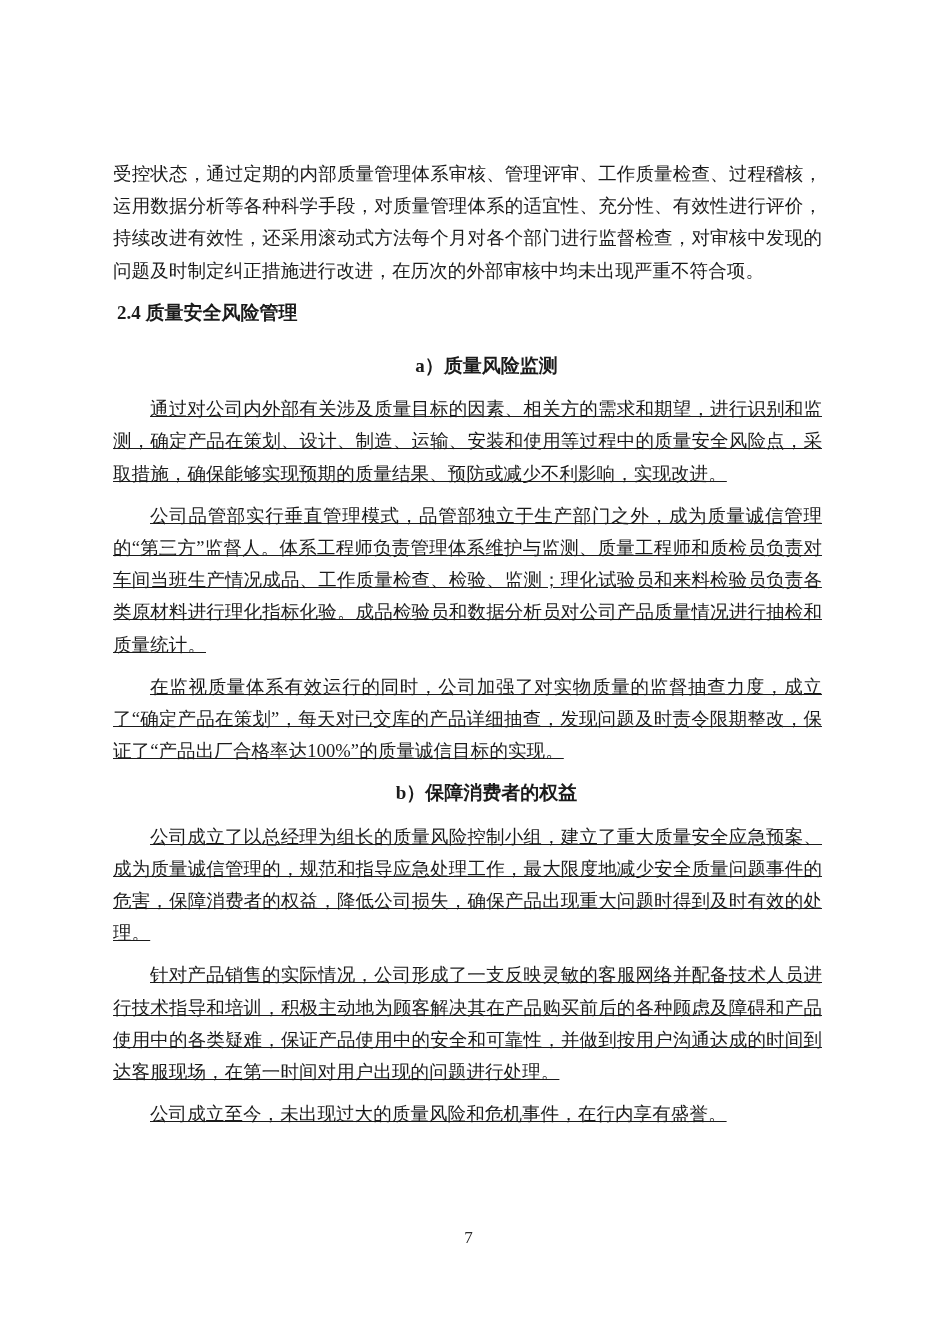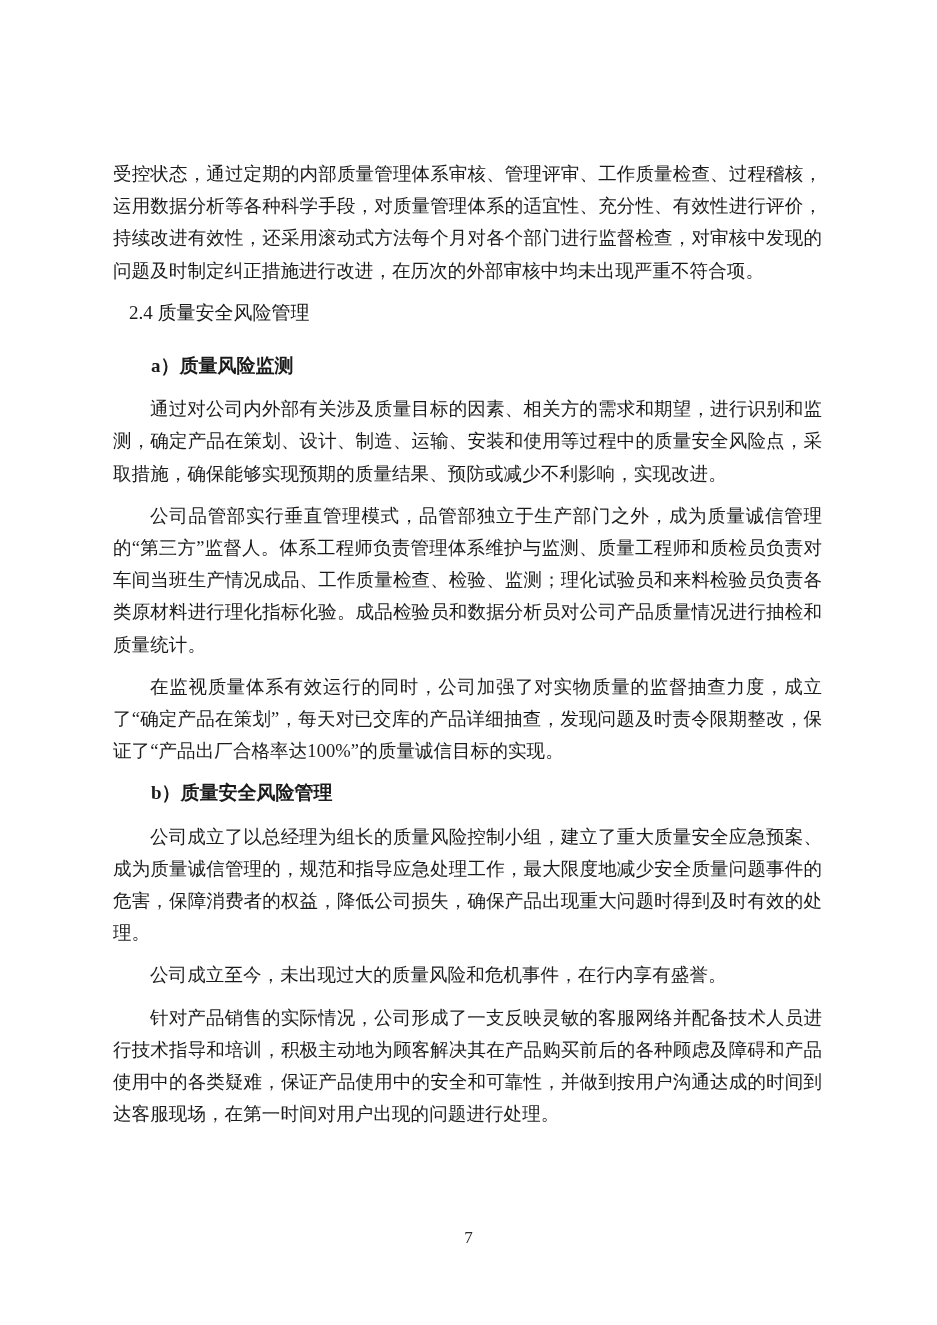--- a/index.html
+++ b/index.html
@@ -32,33 +32,35 @@
   }
   .para {
     font-size: 18.5px;
     line-height: 32.2px;
     text-align: justify;
     margin: 0 0 10px 0;
     letter-spacing: 0.1px;
   }
   .para.indent {
     text-indent: 2em;
+    text-decoration: underline;
   }
   .heading {
     font-size: 19px;
-    font-weight: normal;
+    font-weight: bold;
     line-height: 32.2px;
-    margin: 10px 0 21px 16px;
+    margin: 10px 0 21px 4px;
   }
   .subheading {
     font-size: 19px;
     font-weight: bold;
     line-height: 32.2px;
     margin: 0 0 11px 0;
     text-indent: 2em;
+    text-align: center;
   }
   .page-number {
     position: absolute;
     top: 1228px;
     left: 0;
     width: 937px;
     text-align: center;
     font-size: 17px;
     line-height: 20px;
     color: #2a2a2a;
@@ -76,25 +78,25 @@
     <div class="heading">2.4 质量安全风险管理</div>
 
     <div class="subheading">a）质量风险监测</div>
 
     <p class="para indent">通过对公司内外部有关涉及质量目标的因素、相关方的需求和期望，进行识别和监测，确定产品在策划、设计、制造、运输、安装和使用等过程中的质量安全风险点，采取措施，确保能够实现预期的质量结果、预防或减少不利影响，实现改进。</p>
 
     <p class="para indent">公司品管部实行垂直管理模式，品管部独立于生产部门之外，成为质量诚信管理的“第三方”监督人。体系工程师负责管理体系维护与监测、质量工程师和质检员负责对车间当班生产情况成品、工作质量检查、检验、监测；理化试验员和来料检验员负责各类原材料进行理化指标化验。成品检验员和数据分析员对公司产品质量情况进行抽检和质量统计。</p>
 
     <p class="para indent">在监视质量体系有效运行的同时，公司加强了对实物质量的监督抽查力度，成立了“确定产品在策划”，每天对已交库的产品详细抽查，发现问题及时责令限期整改，保证了“产品出厂合格率达100%”的质量诚信目标的实现。</p>
 
-    <div class="subheading">b）质量安全风险管理</div>
+    <div class="subheading">b）保障消费者的权益</div>
 
     <p class="para indent">公司成立了以总经理为组长的质量风险控制小组，建立了重大质量安全应急预案、成为质量诚信管理的，规范和指导应急处理工作，最大限度地减少安全质量问题事件的危害，保障消费者的权益，降低公司损失，确保产品出现重大问题时得到及时有效的处理。</p>
 
+    <p class="para indent">针对产品销售的实际情况，公司形成了一支反映灵敏的客服网络并配备技术人员进行技术指导和培训，积极主动地为顾客解决其在产品购买前后的各种顾虑及障碍和产品使用中的各类疑难，保证产品使用中的安全和可靠性，并做到按用户沟通达成的时间到达客服现场，在第一时间对用户出现的问题进行处理。</p>
+
     <p class="para indent">公司成立至今，未出现过大的质量风险和危机事件，在行内享有盛誉。</p>
-
-    <p class="para indent">针对产品销售的实际情况，公司形成了一支反映灵敏的客服网络并配备技术人员进行技术指导和培训，积极主动地为顾客解决其在产品购买前后的各种顾虑及障碍和产品使用中的各类疑难，保证产品使用中的安全和可靠性，并做到按用户沟通达成的时间到达客服现场，在第一时间对用户出现的问题进行处理。</p>
 
   </div>
 
   <div class="page-number">7</div>
 
 </div>
 
 </body></html>

